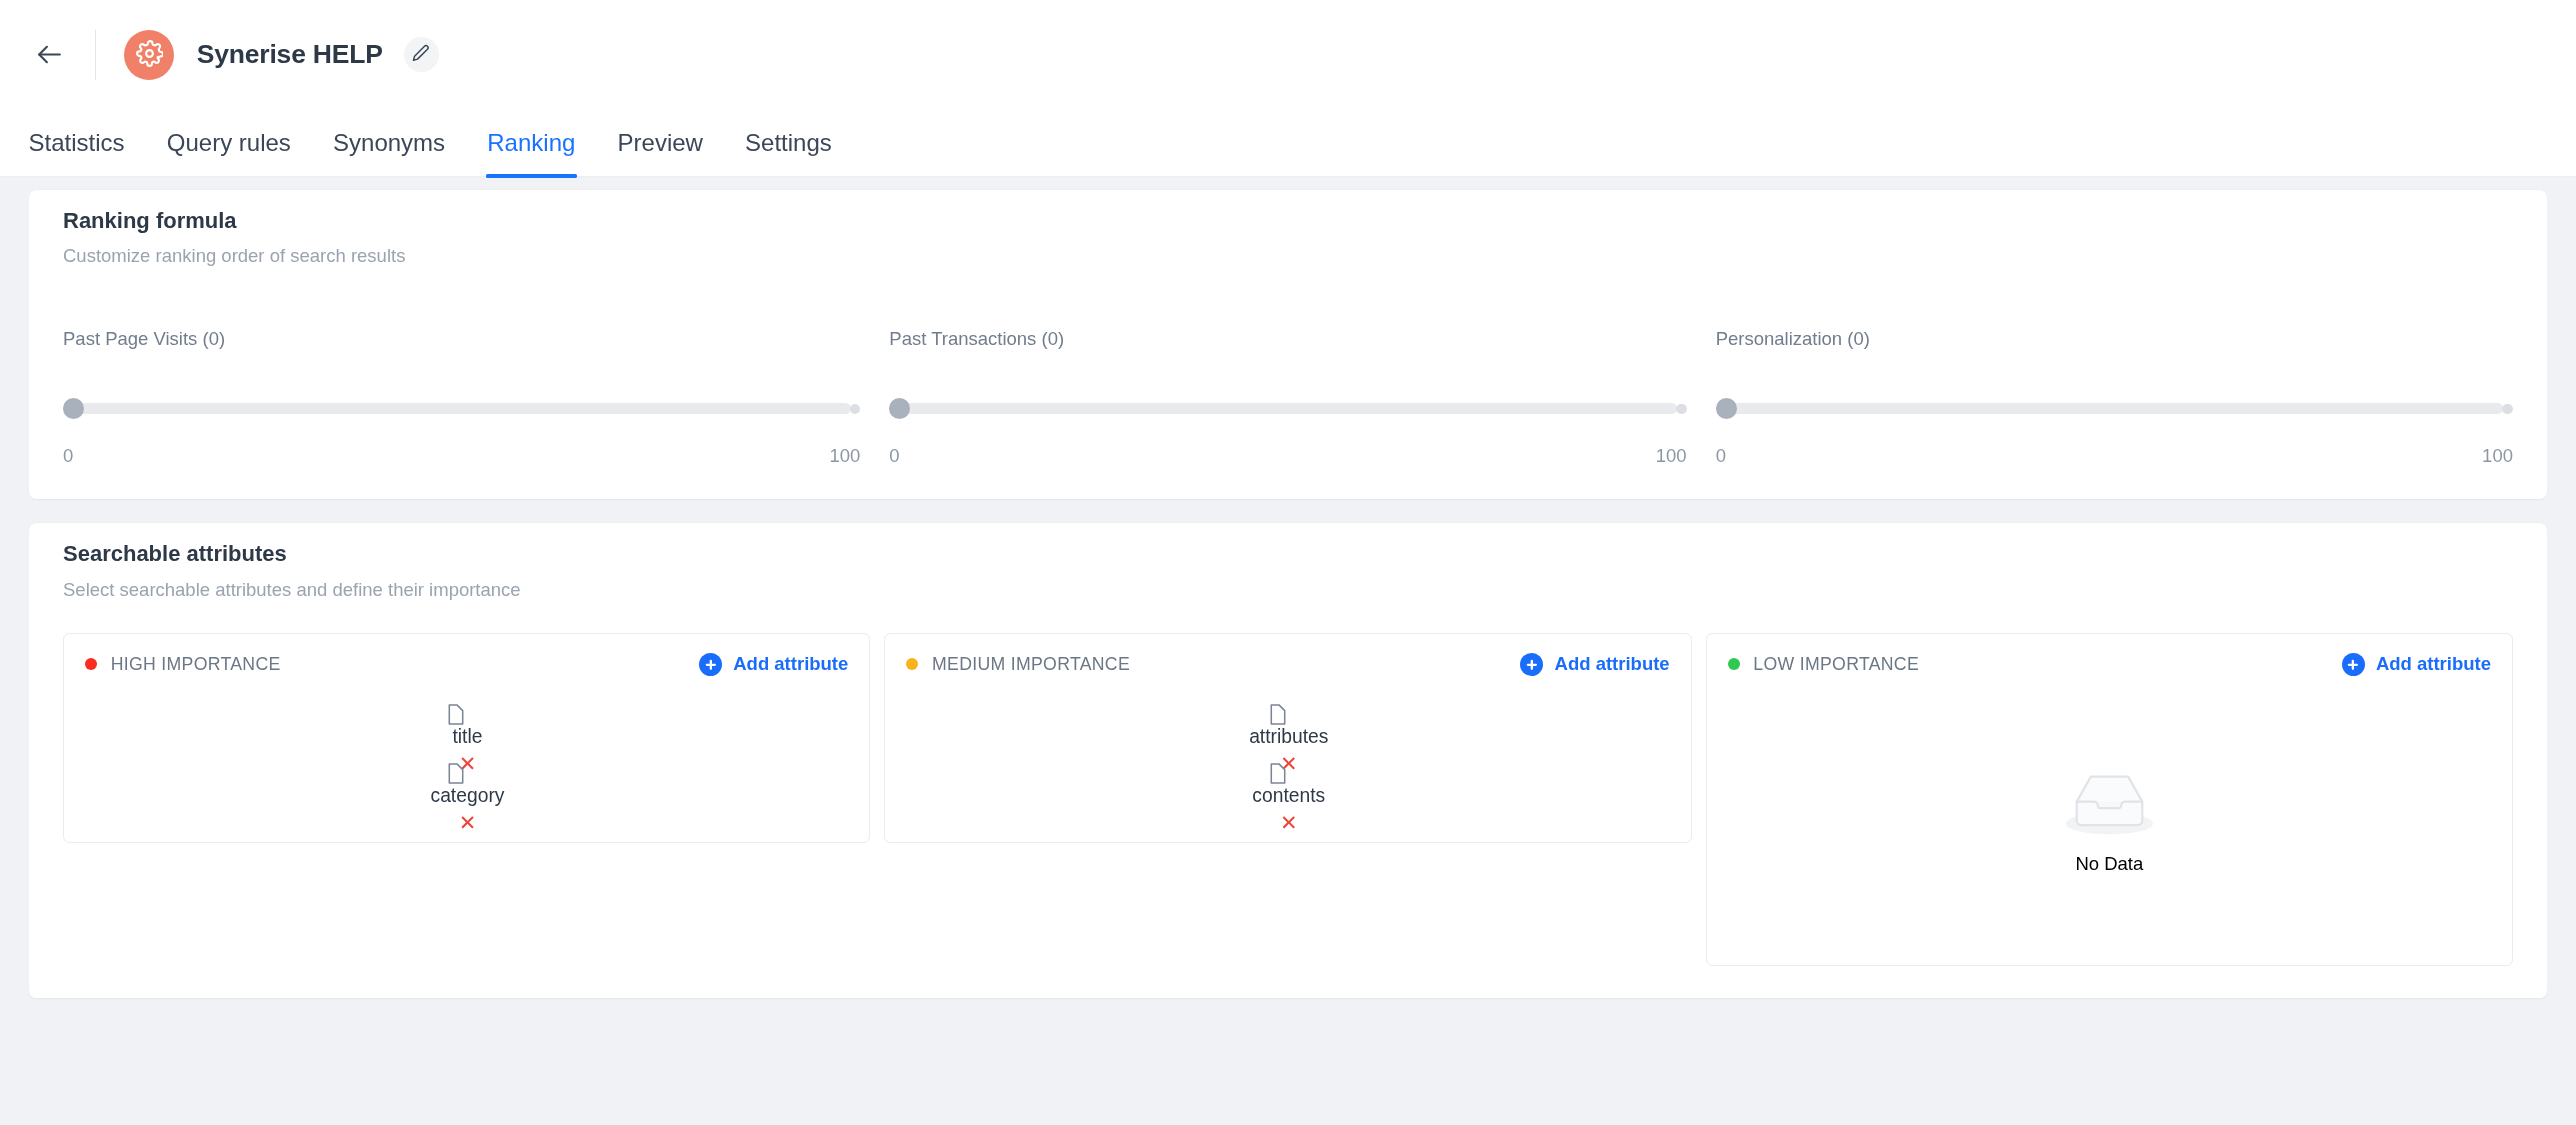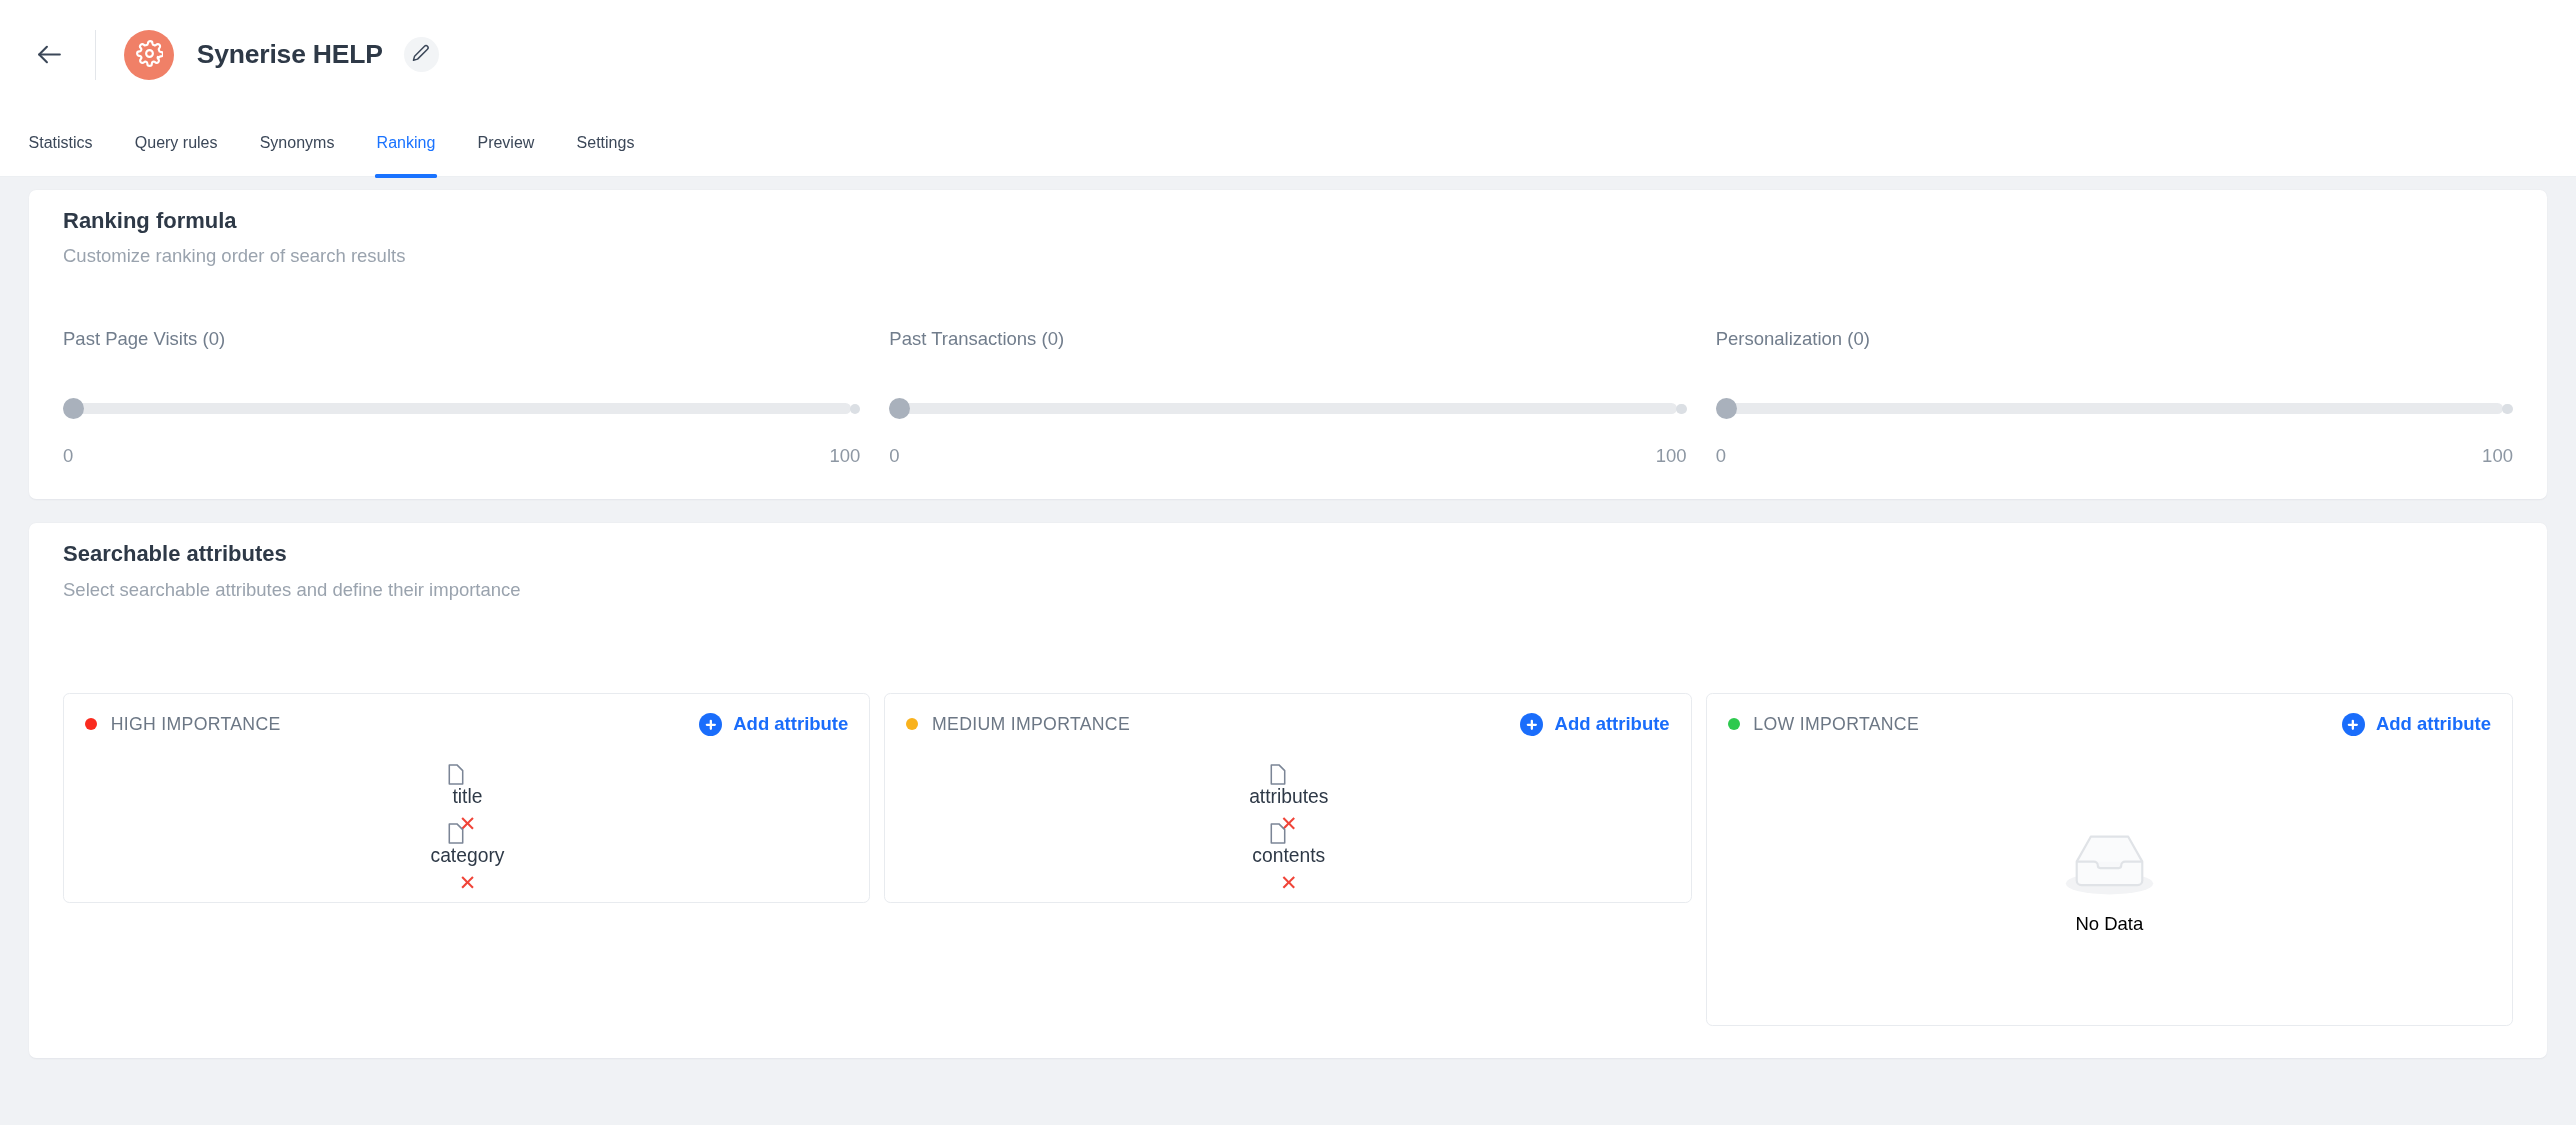--- a/index.html
+++ b/index.html
@@ -64,21 +64,21 @@
     background: #ffffff;
     height: 68px;
     display: flex;
     align-items: stretch;
     padding: 0 0 0 27px;
     border-bottom: 1.6px solid #eceff2;
   }
   .tab {
     display: flex;
     align-items: center;
-    font-size: 16px;
+    font-size: 24px;
     color: #3b4758;
     padding: 0 1.6px;
     margin-right: 39px;
     cursor: pointer;
     position: relative;
     white-space: nowrap;
   }
   .tab:first-child { margin-left: 0; }
   .tab.active { color: #1a73ff; }
   .tab.active::after {
@@ -157,21 +157,21 @@
     justify-content: space-between;
     margin-top: 26px;
     font-size: 18.5px;
     color: #8d97a3;
   }
 
   
   .attr-row {
     display: flex;
     gap: 14px;
-    margin-top: 92px;
+    margin-top: 32px;
     align-items: flex-start;
   }
   .attr-card {
     flex: 1 1 0;
     min-width: 0;
     border: 1.6px solid #e8ebef;
     border-radius: 6.4px;
     background: #ffffff;
     padding: 19.3px 21px 21px 21px;
   }

